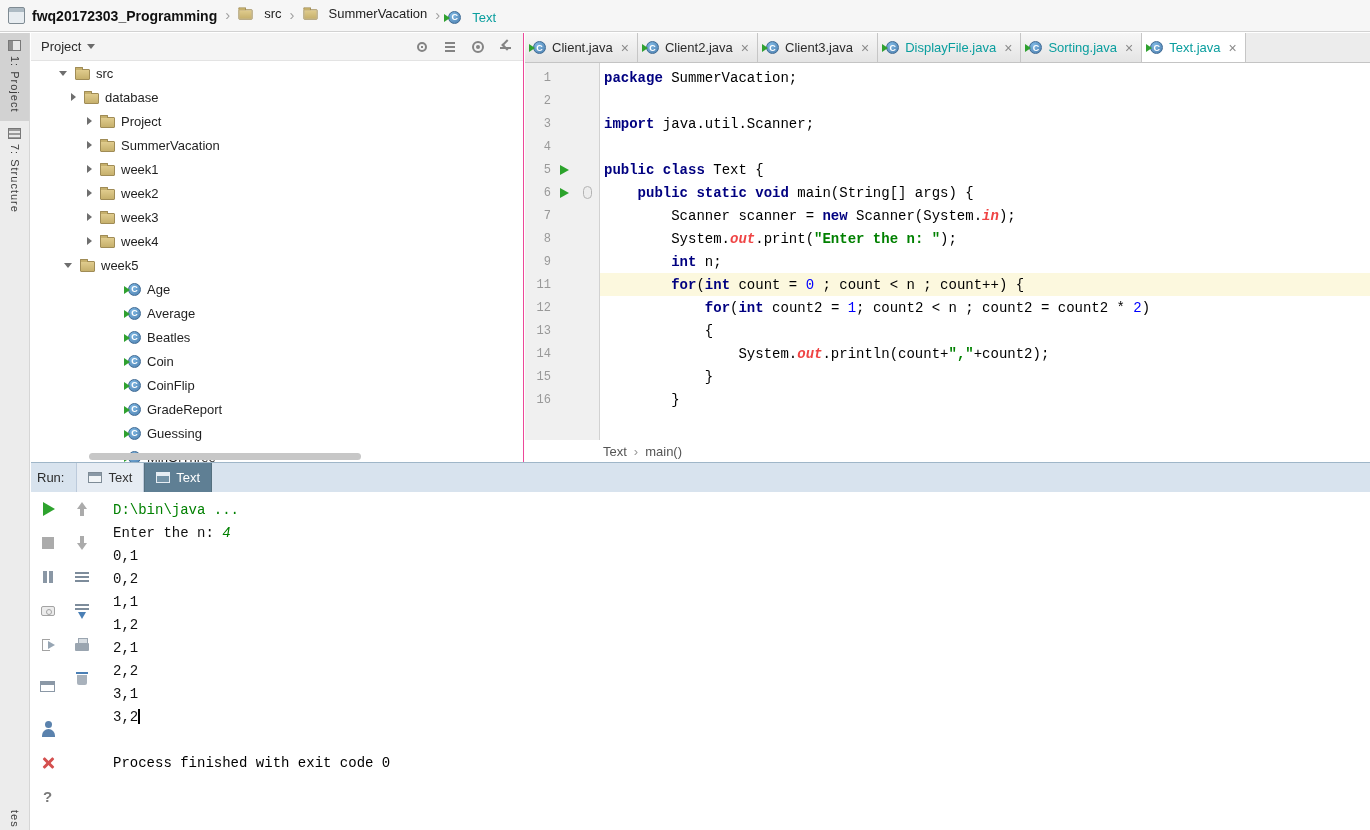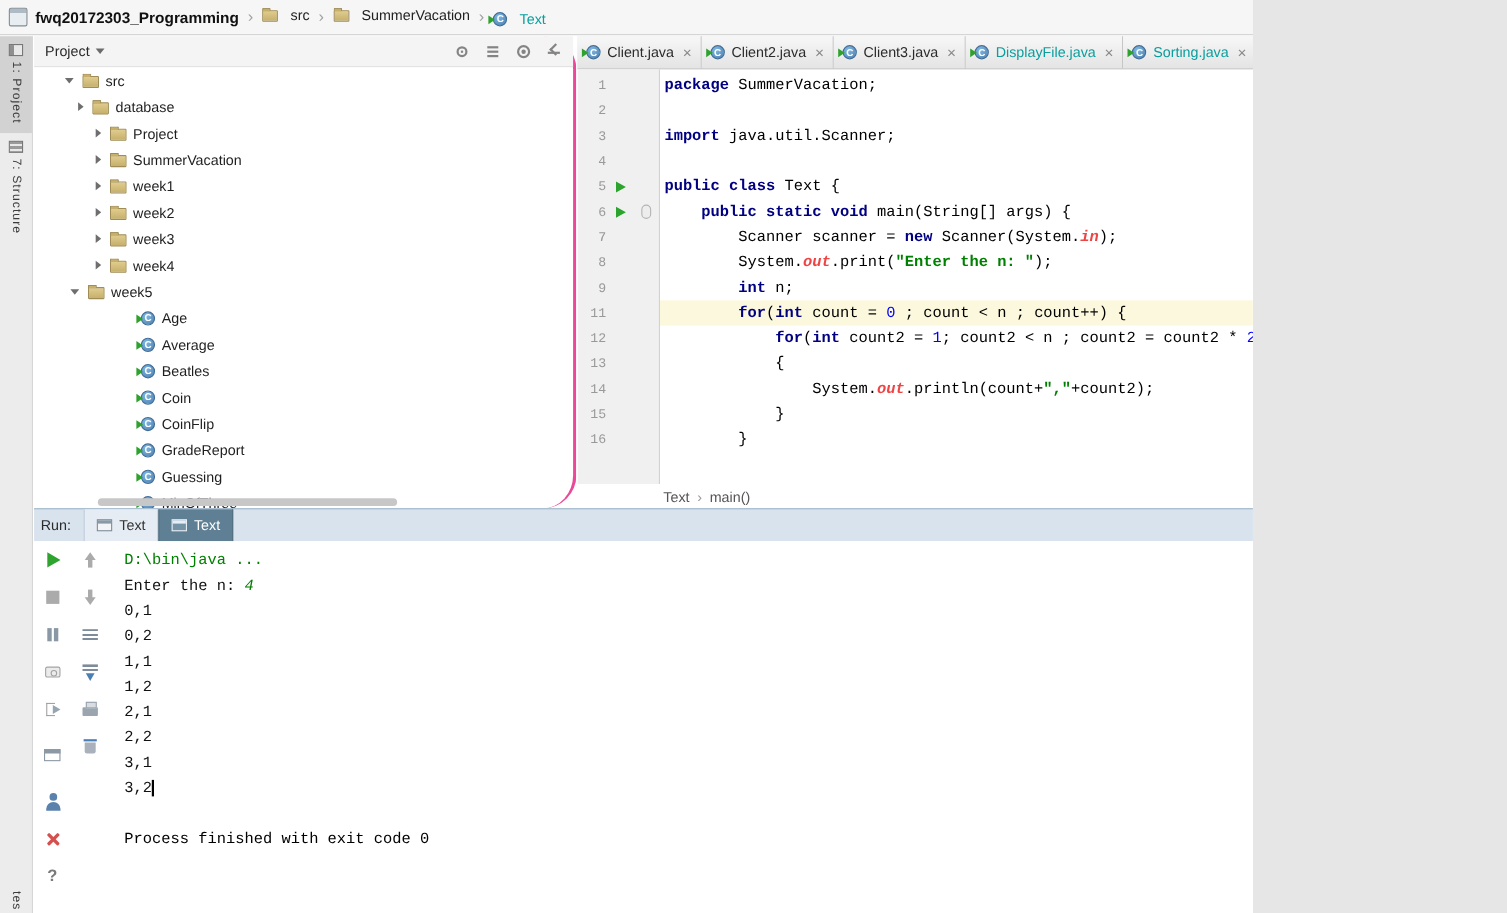--- a/index.html
+++ b/index.html
@@ -1,16 +1,16 @@
 <!DOCTYPE html>
 <html><head>
 <meta charset="utf-8">
 <style>
   html,body{margin:0;padding:0;background:#e6e6e6;}
-  .app{position:relative;width:1139px;height:830px;background:#fff;overflow:hidden;
+  .app{position:relative;width:1370px;height:830px;background:#fff;overflow:hidden;
        font-family:"Liberation Sans",sans-serif;font-size:13px;color:#1f1f1f;cursor:default;}
 
   
   .topbar{position:absolute;left:0;top:0;width:100%;height:32px;background:#f6f6f6;
           border-bottom:1px solid #d2d2d2;display:flex;align-items:center;padding-left:8px;box-sizing:border-box;}
   .win-icon{width:15px;height:15px;border:1px solid #7f8b93;border-radius:2px;
             background:linear-gradient(#aebbc4 0 4px,#e8edf1 4px);margin-right:7px;flex:0 0 auto;}
   .crumb-root{font-weight:bold;font-size:14px;color:#111;}
   .crumb-sep{color:#a0a0a0;font-size:15px;margin:0 8px;}
   .crumb{display:inline-flex;align-items:center;gap:5px;}
@@ -22,21 +22,21 @@
   .stripe-btn{display:flex;flex-direction:column;align-items:center;padding:7px 0 9px;gap:5px;}
   .stripe-btn.active{background:#d2d2d2;}
   .vtext{writing-mode:vertical-rl;font-size:11px;color:#3c3c3c;letter-spacing:1px;}
   .stripe-icon{width:13px;height:11px;border:1px solid #787878;box-sizing:border-box;background:#e8e8e8;}
   .stripe-icon.project{background:linear-gradient(90deg,#8f8f8f 0 4px,#e8e8e8 4px);}
   .stripe-icon.structure{background:repeating-linear-gradient(#9a9a9a 0 2px,#e8e8e8 2px 4px);}
   .stripe-bottom{position:absolute;bottom:2px;left:0;width:30px;display:flex;justify-content:center;}
 
   
   .project-panel{position:absolute;left:31px;top:33px;width:493px;height:429px;background:#fff;
-                 border-right:3px solid #ec4899;box-sizing:border-box;border-radius:30px;}
+                 border-right:1px solid #ec4899;box-sizing:border-box;}
   .pp-header{position:absolute;left:0;top:0;right:0;height:28px;background:#f4f4f4;
              display:flex;align-items:center;padding-left:10px;border-bottom:1px solid #e3e3e3;box-sizing:border-box;}
   .pp-title{color:#2b2b2b;display:inline-flex;align-items:center;gap:6px;}
   .caret-down{width:0;height:0;border-left:4px solid transparent;border-right:4px solid transparent;border-top:5px solid #6b6b6b;}
   .pp-icons{position:absolute;right:10px;top:7px;display:flex;}
   .pp-ico{width:14px;height:14px;position:relative;display:inline-block;margin-left:14px;}
   .ppi-locate::before{content:"";position:absolute;inset:2px;border:2px solid #848484;border-radius:50%;}
   .ppi-locate::after{content:"";position:absolute;left:6px;top:6px;width:2px;height:2px;background:#848484;}
   .ppi-collapse-all::before{content:"";position:absolute;left:2px;top:2px;width:10px;height:2px;background:#848484;
              box-shadow:0 4px 0 #848484,0 8px 0 #848484;}

